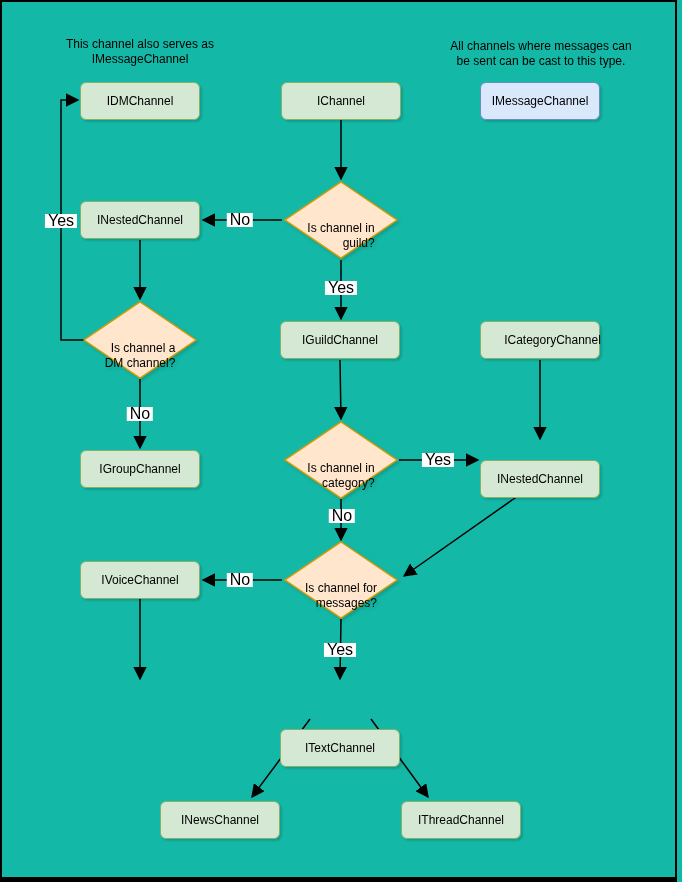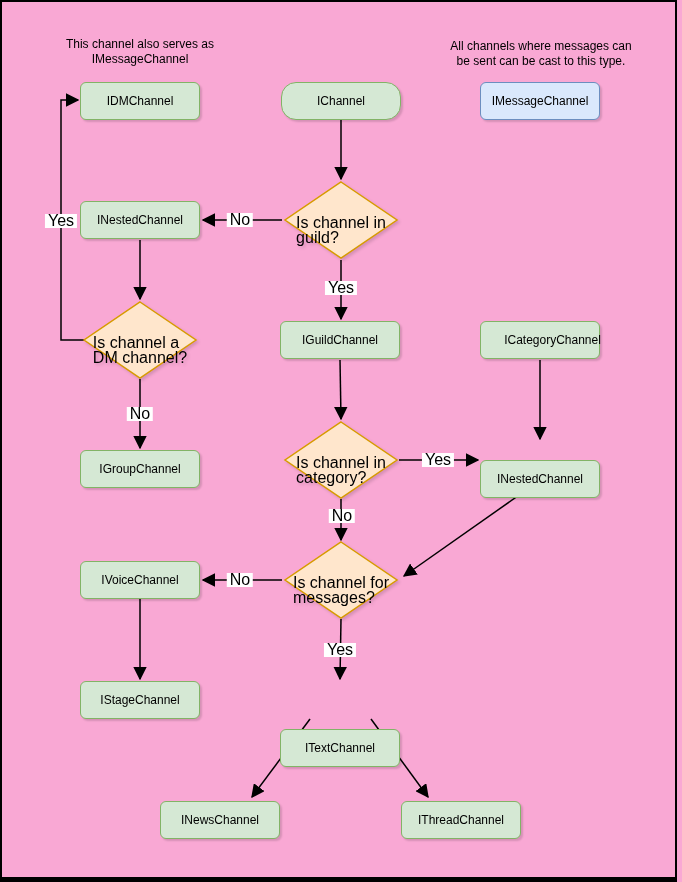--- a/index.html
+++ b/index.html
@@ -1,25 +1,25 @@
 <!DOCTYPE html>
 <html><head>
 <meta charset="utf-8">
 <style>
   html,body{margin:0;padding:0;background:#fff;}
   body{width:682px;height:882px;position:relative;font-family:"Liberation Sans",sans-serif;color:#000;overflow:hidden;}
-  .canvas{position:absolute;left:0;top:0;width:682px;height:882px;background:#f9a8d4;}
+  .canvas{position:absolute;left:0;top:0;width:682px;height:882px;background:#14b8a6;}
   .frame{position:absolute;left:0;top:0;width:677px;height:882px;border:2px solid #000;border-bottom:5px solid #000;box-sizing:border-box;pointer-events:none;}
   .edges{position:absolute;left:0;top:0;}
   .edges line,.edges polyline{stroke:#000;stroke-width:1.5;fill:none;}
   .node{position:absolute;width:120px;height:38px;box-sizing:border-box;border:1.5px solid #82b366;background:#d5e8d4;border-radius:6px;display:flex;align-items:center;justify-content:center;font-size:12px;line-height:14px;box-shadow:2px 2px 2px rgba(0,0,0,0.14);}
   .node.blue{background:#dae8fc;border-color:#6c8ebf;}
   .decision{position:absolute;width:116px;height:78px;filter:drop-shadow(2px 2px 1.5px rgba(0,0,0,0.14));}
   .decision polygon{fill:#ffe6cc;stroke:#d79b00;stroke-width:1.5;}
-  .decision-label{position:absolute;left:0;top:10px;width:116px;height:78px;display:flex;align-items:center;justify-content:center;text-align:left;font-size:16px;line-height:15px;white-space:pre-line;}
+  .decision-label{position:absolute;left:0;top:16px;width:116px;height:78px;display:flex;align-items:center;justify-content:center;text-align:right;font-size:12px;line-height:15px;white-space:pre-line;}
   .elabel{position:absolute;transform:translate(-50%,-50%);background:#fff;padding:0 3px;font-size:16px;line-height:14px;}
   .note{position:absolute;transform:translateX(-50%);text-align:center;font-size:12px;line-height:15px;white-space:pre-line;}
 </style>
 </head>
 <body>
 
 <div class="canvas">
 
   <svg class="edges" width="682" height="882">
     <defs>
@@ -44,29 +44,28 @@
     <line x1="310" y1="719" x2="252" y2="797" marker-end="url(#arrow)"></line>
     <line x1="371" y1="719" x2="428" y2="797" marker-end="url(#arrow)"></line>
   </svg>
 
   <div class="note" style="left:140px;top:37px;width:200px;">This channel also serves as
 IMessageChannel</div>
   <div class="note" style="left:541px;top:39px;width:210px;">All channels where messages can
 be sent can be cast to this type.</div>
 
   <div class="node" style="left:80px;top:82px;">IDMChannel</div>
-  <div class="node" style="left:281px;top:82px;border-radius:15px;">IChannel</div>
+  <div class="node" style="left:281px;top:82px;">IChannel</div>
   <div class="node blue" style="left:480px;top:82px;">IMessageChannel</div>
   <div class="node" style="left:80px;top:201px;">INestedChannel</div>
   <div class="node" style="left:280px;top:321px;">IGuildChannel</div>
   <div class="node" style="left:480px;top:321px;padding-left:25px;">ICategoryChannel</div>
   <div class="node" style="left:480px;top:460px;">INestedChannel</div>
   <div class="node" style="left:80px;top:450px;">IGroupChannel</div>
   <div class="node" style="left:80px;top:561px;">IVoiceChannel</div>
-  <div class="node" style="left:80px;top:681px;">IStageChannel</div>
   <div class="node" style="left:280px;top:681px;margin-top:48px;">ITextChannel</div>
   <div class="node" style="left:160px;top:801px;">INewsChannel</div>
   <div class="node" style="left:401px;top:801px;">IThreadChannel</div>
 
   <div class="decision" style="left:283px;top:181px;">
     <svg width="116" height="78" viewBox="0 0 116 78">
         <polygon points="58,1 114,39 58,77 2,39"></polygon>
       </svg>
     <div class="decision-label">Is channel in
 guild?</div>

